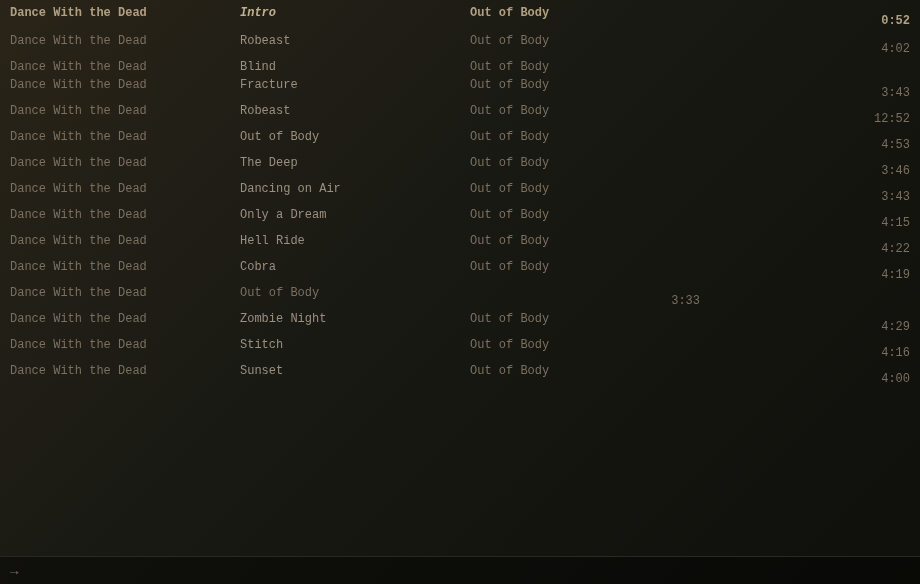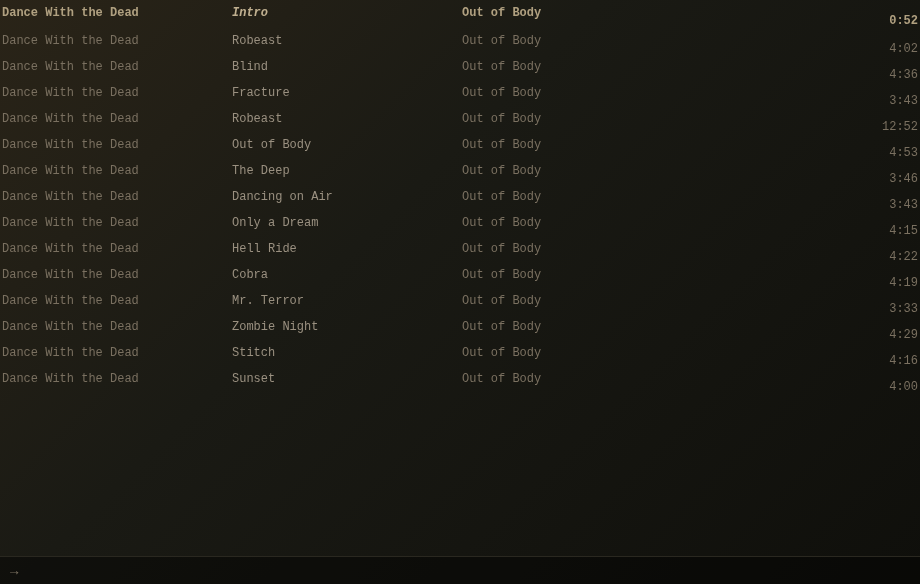--- a/index.html
+++ b/index.html
@@ -19,21 +19,21 @@
     }
 
     .track-list {
       width: 100%;
       padding: 4px 0;
     }
 
     .track-row {
       display: grid;
       grid-template-columns: 230px 230px 230px 1fr;
-      padding: 1px 2px;
+      padding: 1px 10px;
       font-size: 12px;
       line-height: 16px;
       color: #7a7060;
     }
 
     .track-row.header {
       color: #b0a080;
       font-weight: bold;
       margin-bottom: 2px;
     }
@@ -83,21 +83,20 @@
 <div class="track-row">
       <span class="col-artist">Dance With the Dead</span>
       <span class="col-title">Robeast</span>
       <span class="col-album">Out of Body</span>
       <span class="col-duration">4:02</span>
     </div>
     <div class="track-row">
       <span class="col-artist">Dance With the Dead</span>
       <span class="col-title">Blind</span>
       <span class="col-album">Out of Body</span>
-      <span class="col-duration">4:36</span>
     </div>
     <div class="track-row">
       <span class="col-artist">Dance With the Dead</span>
       <span class="col-title">Fracture</span>
       <span class="col-album">Out of Body</span>
       <span class="col-duration">3:43</span>
     </div>
     <div class="track-row">
       <span class="col-artist">Dance With the Dead</span>
       <span class="col-title">Robeast</span>
@@ -135,21 +134,20 @@
       <span class="col-duration">4:22</span>
     </div>
     <div class="track-row">
       <span class="col-artist">Dance With the Dead</span>
       <span class="col-title">Cobra</span>
       <span class="col-album">Out of Body</span>
       <span class="col-duration">4:19</span>
     </div>
     <div class="track-row">
       <span class="col-artist">Dance With the Dead</span>
-      <span class="col-title">Mr. Terror</span>
       <span class="col-album">Out of Body</span>
       <span class="col-duration">3:33</span>
     </div>
     <div class="track-row">
       <span class="col-artist">Dance With the Dead</span>
       <span class="col-title">Zombie Night</span>
       <span class="col-album">Out of Body</span>
       <span class="col-duration">4:29</span>
     </div>
     <div class="track-row">

